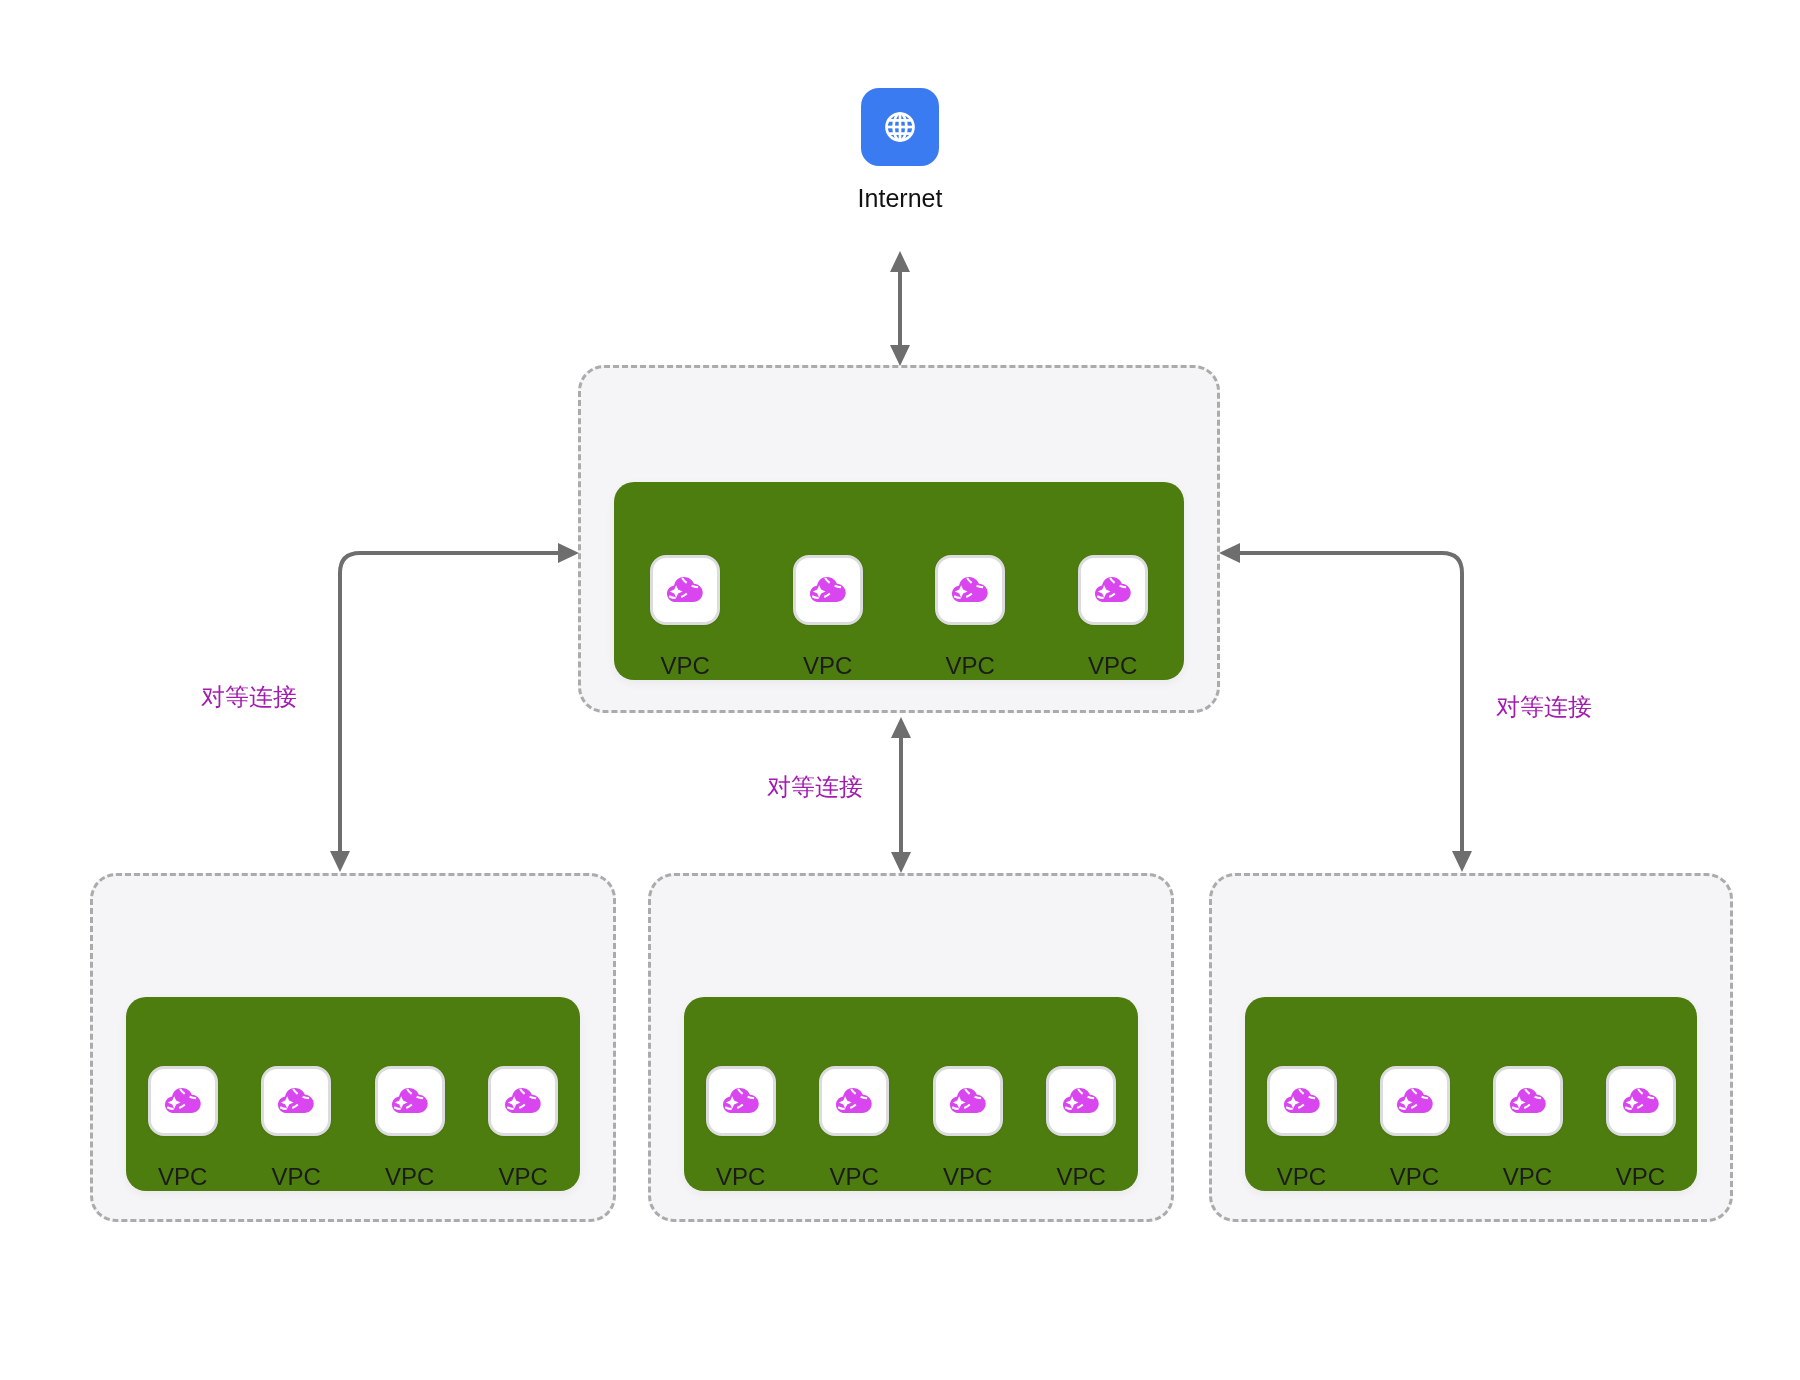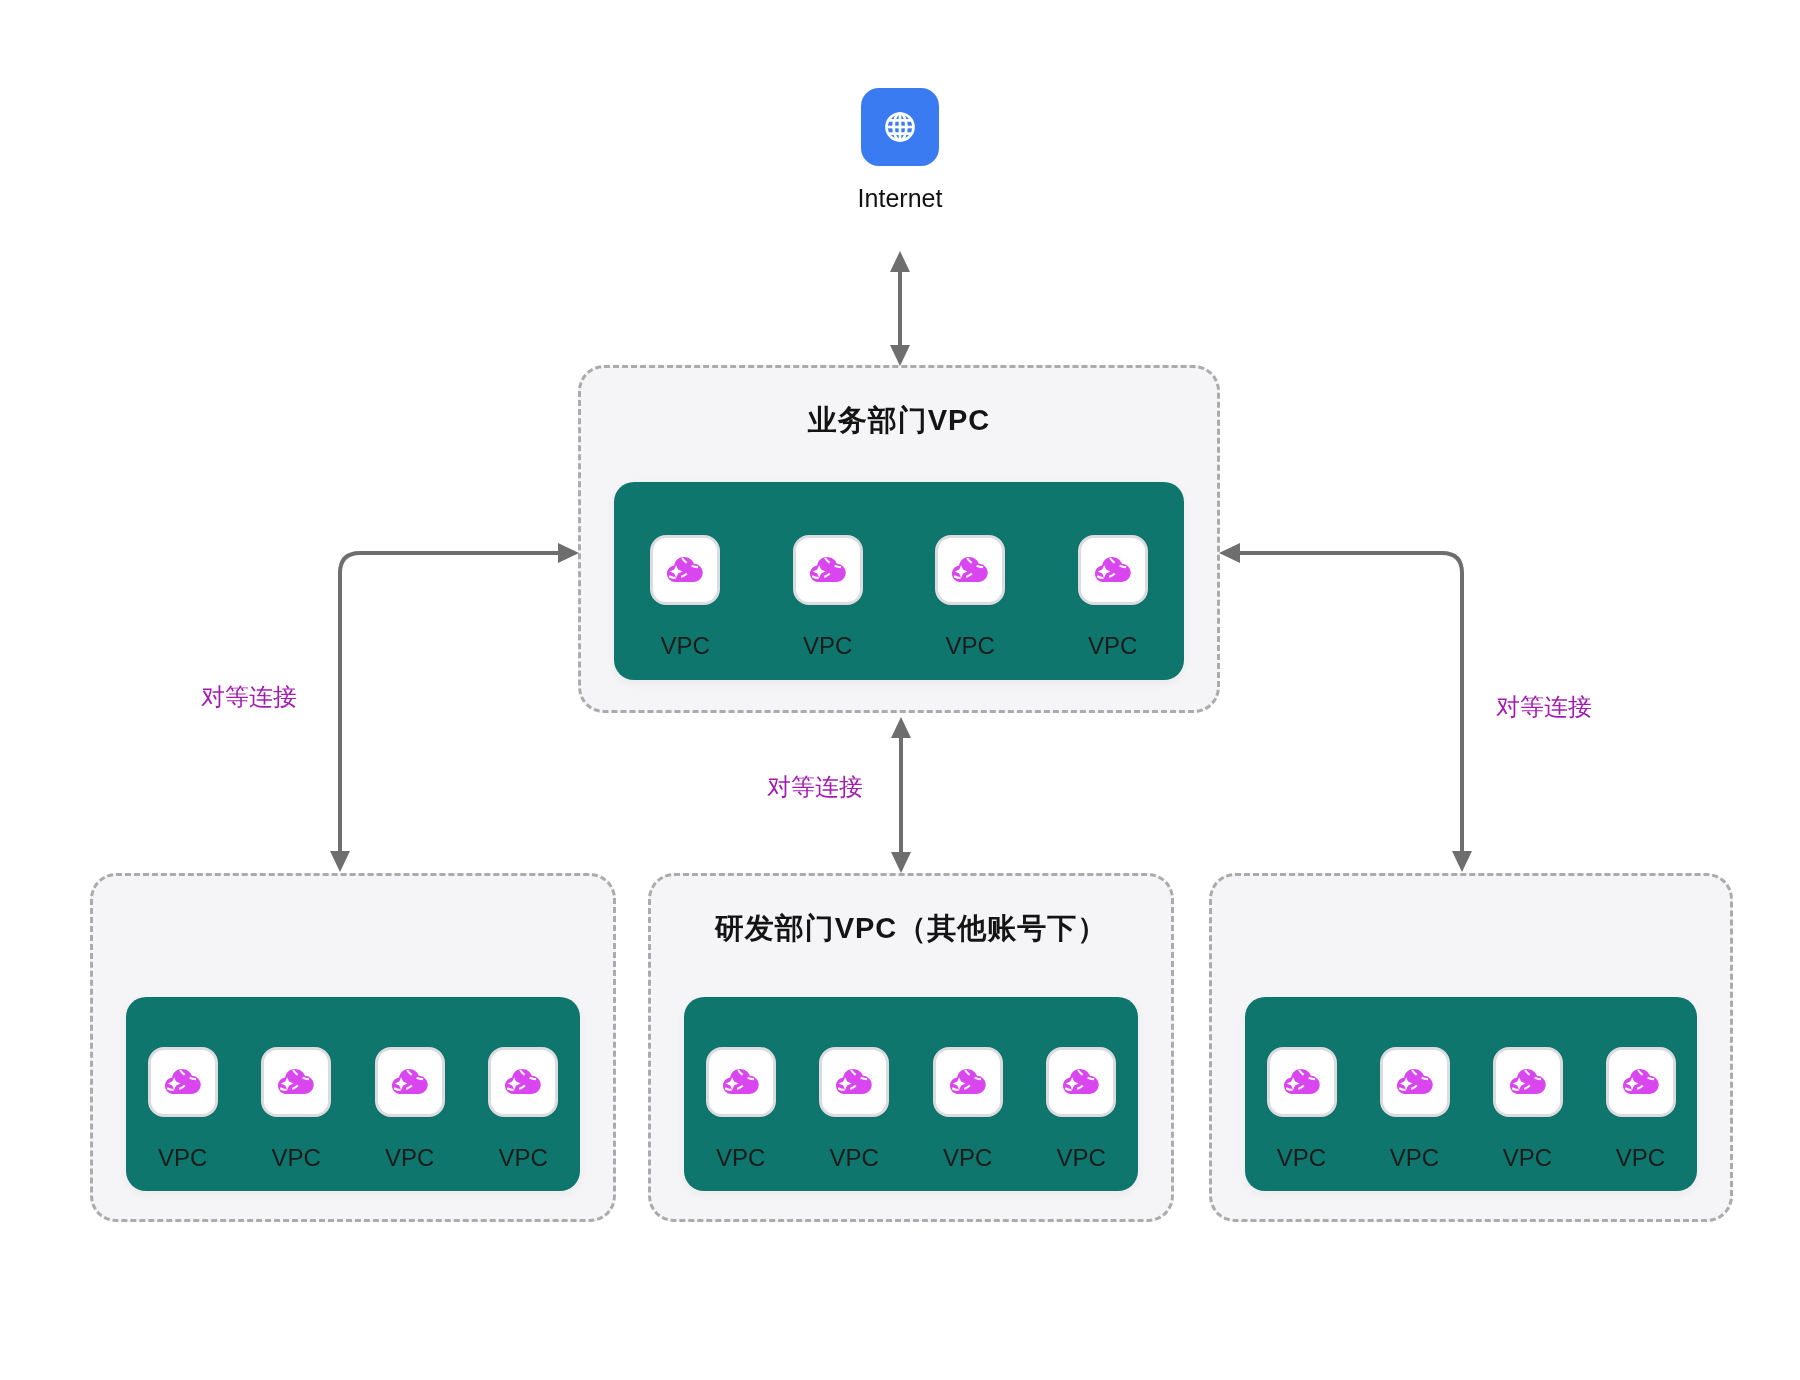--- a/index.html
+++ b/index.html
@@ -24,23 +24,23 @@
   .group-title{
     margin-top:33px;text-align:center;font-size:29px;font-weight:700;color:#141414;
     letter-spacing:1px;
   }
   #hub{left:578px;top:365px;width:642px;height:348px;}
   #critical{left:90px;top:873px;width:526px;height:349px;}
   #rnd{left:648px;top:873px;width:526px;height:349px;}
   #extension{left:1209px;top:873px;width:524px;height:349px;}
   
   .card{
-    position:absolute;left:33px;right:33px;background:#0f766e;border-radius:20px;
+    position:absolute;left:33px;right:33px;background:#4d7c0f;border-radius:20px;
     box-shadow:0 3px 10px rgba(0,0,0,0.05);box-sizing:border-box;
-    display:flex;justify-content:space-around;align-items:center;
+    display:flex;justify-content:space-around;align-items:flex-end;
   }
   #hub .card{top:114px;height:198px;padding-top:33px;}
   .bottom .card{top:121px;height:194px;padding-top:30px;}
   
   .vpc-unit{display:flex;flex-direction:column;align-items:center;}
   .vpc-square{
     width:70px;height:70px;box-sizing:border-box;border:3px solid #DCDCE0;border-radius:16px;
     background:#ffffff;display:flex;align-items:center;justify-content:center;
     box-shadow:0 1px 3px rgba(0,0,0,0.05);
   }
@@ -83,21 +83,20 @@
 <div class="canvas">
 
   <div class="internet-icon">
     <svg width="48" height="48">
         <use href="#sym-globe"></use>
       </svg>
   </div>
   <div class="internet-label">Internet</div>
 
   <div class="group" id="hub">
-    <div class="group-title">业务部门VPC</div>
     <div class="card">
       <div class="vpc-unit">
         <div class="vpc-square">
             <svg width="46" height="46">
               <use href="#sym-cloud"></use>
             </svg>
           </div>
         <div class="vpc-label">VPC</div>
       </div>
       <div class="vpc-unit">
@@ -158,21 +157,20 @@
             <svg width="46" height="46">
               <use href="#sym-cloud"></use>
             </svg>
           </div>
         <div class="vpc-label">VPC</div>
       </div>
     </div>
   </div>
 
   <div class="group bottom" id="rnd">
-    <div class="group-title">研发部门VPC（其他账号下）</div>
     <div class="card">
       <div class="vpc-unit">
         <div class="vpc-square">
             <svg width="46" height="46">
               <use href="#sym-cloud"></use>
             </svg>
           </div>
         <div class="vpc-label">VPC</div>
       </div>
       <div class="vpc-unit">

